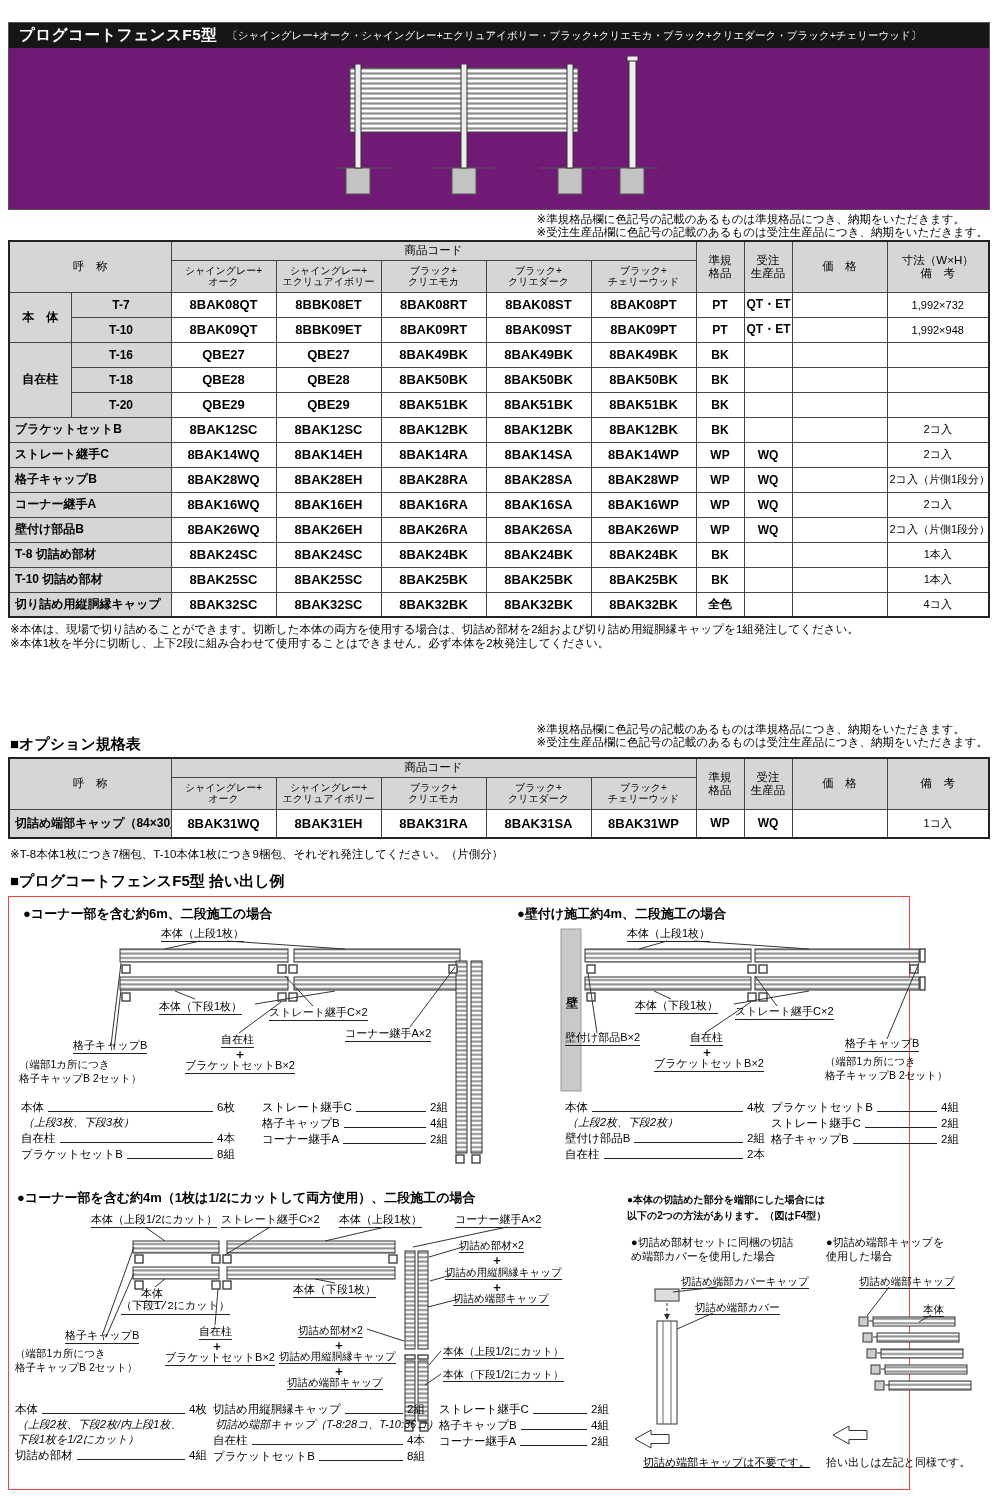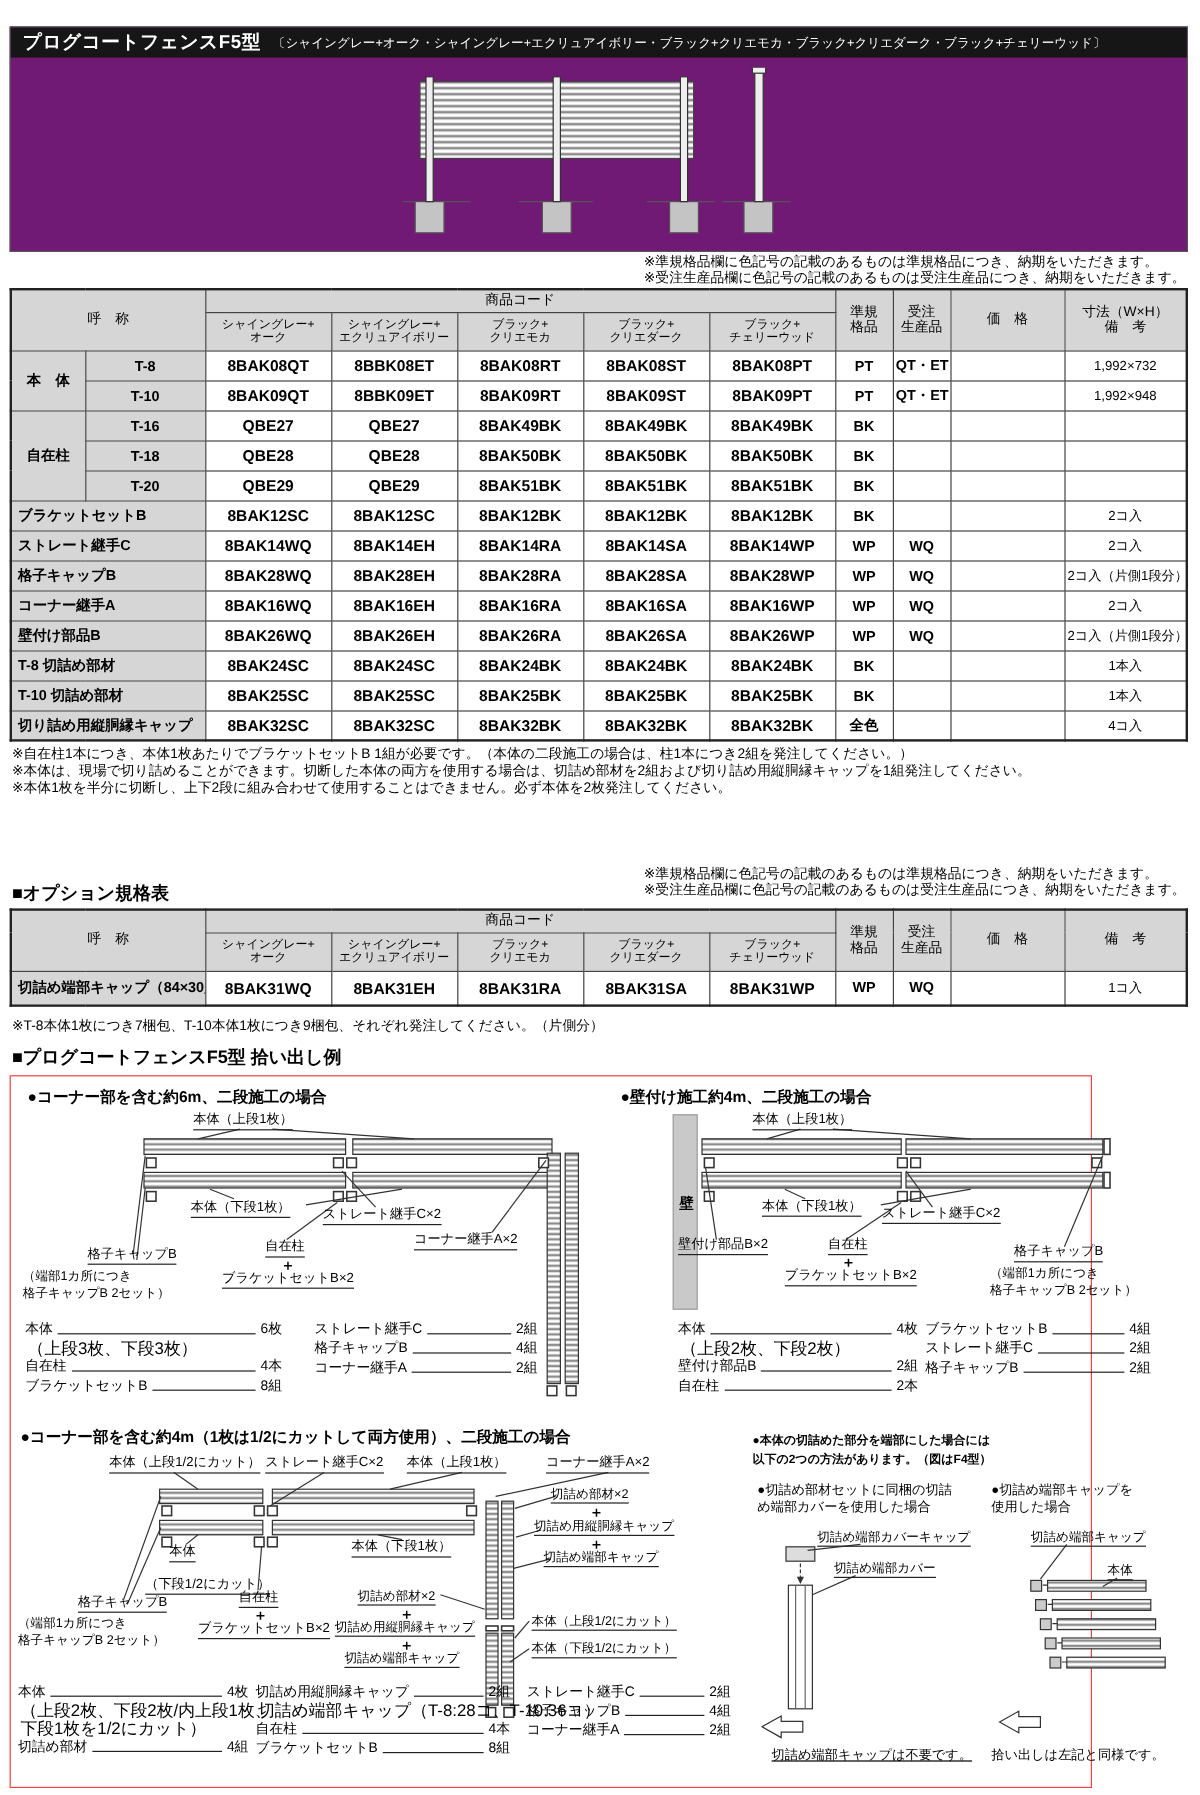--- a/index.html
+++ b/index.html
@@ -49,21 +49,21 @@
   .lbl { position:absolute; font-size:11px; line-height:1.15; white-space:nowrap; }
   .lbl.u { border-bottom:1px solid #222; padding-bottom:1px; }
   .lbl.xs { font-size:10.5px; }
   .plus { position:absolute; font-size:12px; font-weight:bold; }
   .pnote { position:absolute; font-size:10.5px; line-height:1.3; white-space:nowrap; }
   .mtitle { position:absolute; font-size:11px; line-height:1.3; white-space:nowrap; }
   .bnote { position:absolute; font-size:11px; white-space:nowrap; }
   .dlist { position:absolute; font-size:11.5px; }
   .li { display:flex; align-items:flex-end; height:16px; white-space:nowrap; }
   .li .lead { flex:1; border-bottom:1.2px solid #222; margin:0 4px 3px; min-width:10px; }
-  .li.sub { display:block; height:15px; font-size:14px; padding-left:2px; }
+  .li.sub { display:block; height:15px; font-size:11px; padding-left:2px;font-style:italic; }
   .walltag { position:absolute; font-size:12px; font-weight:bold; }
 </style>
 </head>
 <body>
 
 <div class="page">
 
   <div class="top-box">
     <div class="title-bar">
       <span class="ttl">プログコートフェンスF5型</span>
@@ -142,21 +142,21 @@
 クリエモカ</th>
         <th>ブラック+
 クリエダーク</th>
         <th>ブラック+
 チェリーウッド</th>
       </tr>
     </thead>
     <tbody id="main-tbody">
         <tr>
           <td class="nm grp" rowspan="2">本　体</td>
-          <td class="nm">T-8</td>
+          <td class="nm">T-7</td>
           <td class="code">8BAK08QT</td>
           <td class="code">8BBK08ET</td>
           <td class="code">8BAK08RT</td>
           <td class="code">8BAK08ST</td>
           <td class="code">8BAK08PT</td>
           <td class="std">PT</td>
           <td class="std">QT・ET</td>
           <td class="prc"></td>
           <td class="rmk">1,992×732</td>
         </tr>
@@ -302,21 +302,20 @@
           <td class="code">8BAK32BK</td>
           <td class="std">全色</td>
           <td class="std"></td>
           <td class="prc"></td>
           <td class="rmk">4コ入</td>
         </tr>
       </tbody>
   </table>
 
   <div class="table-notes">
-    <div>※自在柱1本につき、本体1枚あたりでブラケットセットB 1組が必要です。（本体の二段施工の場合は、柱1本につき2組を発注してください。）</div>
     <div>※本体は、現場で切り詰めることができます。切断した本体の両方を使用する場合は、切詰め部材を2組および切り詰め用縦胴縁キャップを1組発注してください。</div>
     <div>※本体1枚を半分に切断し、上下2段に組み合わせて使用することはできません。必ず本体を2枚発注してください。</div>
   </div>
 
   <div class="opt-head">■オプション規格表</div>
   <div class="opt-notes">
     <div>※準規格品欄に色記号の記載のあるものは準規格品につき、納期をいただきます。</div>
     <div>※受注生産品欄に色記号の記載のあるものは受注生産品につき、納期をいただきます。</div>
   </div>
 
@@ -611,21 +610,21 @@
       <div class="lbl u" style="left:206px;top:24px;">ストレート継手C×2</div>
       <div class="lbl u" style="left:324px;top:24px;">本体（上段1枚）</div>
       <div class="lbl u" style="left:440px;top:24px;">コーナー継手A×2</div>
       <div class="lbl u xs" style="left:444px;top:50px;">切詰め部材×2</div>
       <div class="plus" style="left:476px;top:63px;">＋</div>
       <div class="lbl u xs" style="left:430px;top:77px;">切詰め用縦胴縁キャップ</div>
       <div class="plus" style="left:476px;top:90px;">＋</div>
       <div class="lbl u xs" style="left:438px;top:103px;">切詰め端部キャップ</div>
       <div class="lbl u" style="left:278px;top:94px;">本体（下段1枚）</div>
       <div class="lbl u" style="left:126px;top:98px;">本体</div>
-      <div class="lbl u" style="left:106px;top:125px;">（下段1/2にカット）</div>
+      <div class="lbl u" style="left:106px;top:111px;font-family:Liberation Mono, monospace;">（下段1/2にカット）</div>
       <div class="lbl u" style="left:50px;top:140px;">格子キャップB</div>
       <div class="pnote" style="left:0px;top:158px;">
         <div>（端部1カ所につき</div>
         <div>格子キャップB 2セット）</div>
       </div>
       <div class="lbl u" style="left:184px;top:136px;">自在柱</div>
       <div class="plus" style="left:196px;top:149px;">＋</div>
       <div class="lbl u" style="left:150px;top:162px;">ブラケットセットB×2</div>
       <div class="lbl u xs" style="left:283px;top:135px;">切詰め部材×2</div>
       <div class="plus" style="left:318px;top:148px;">＋</div>

